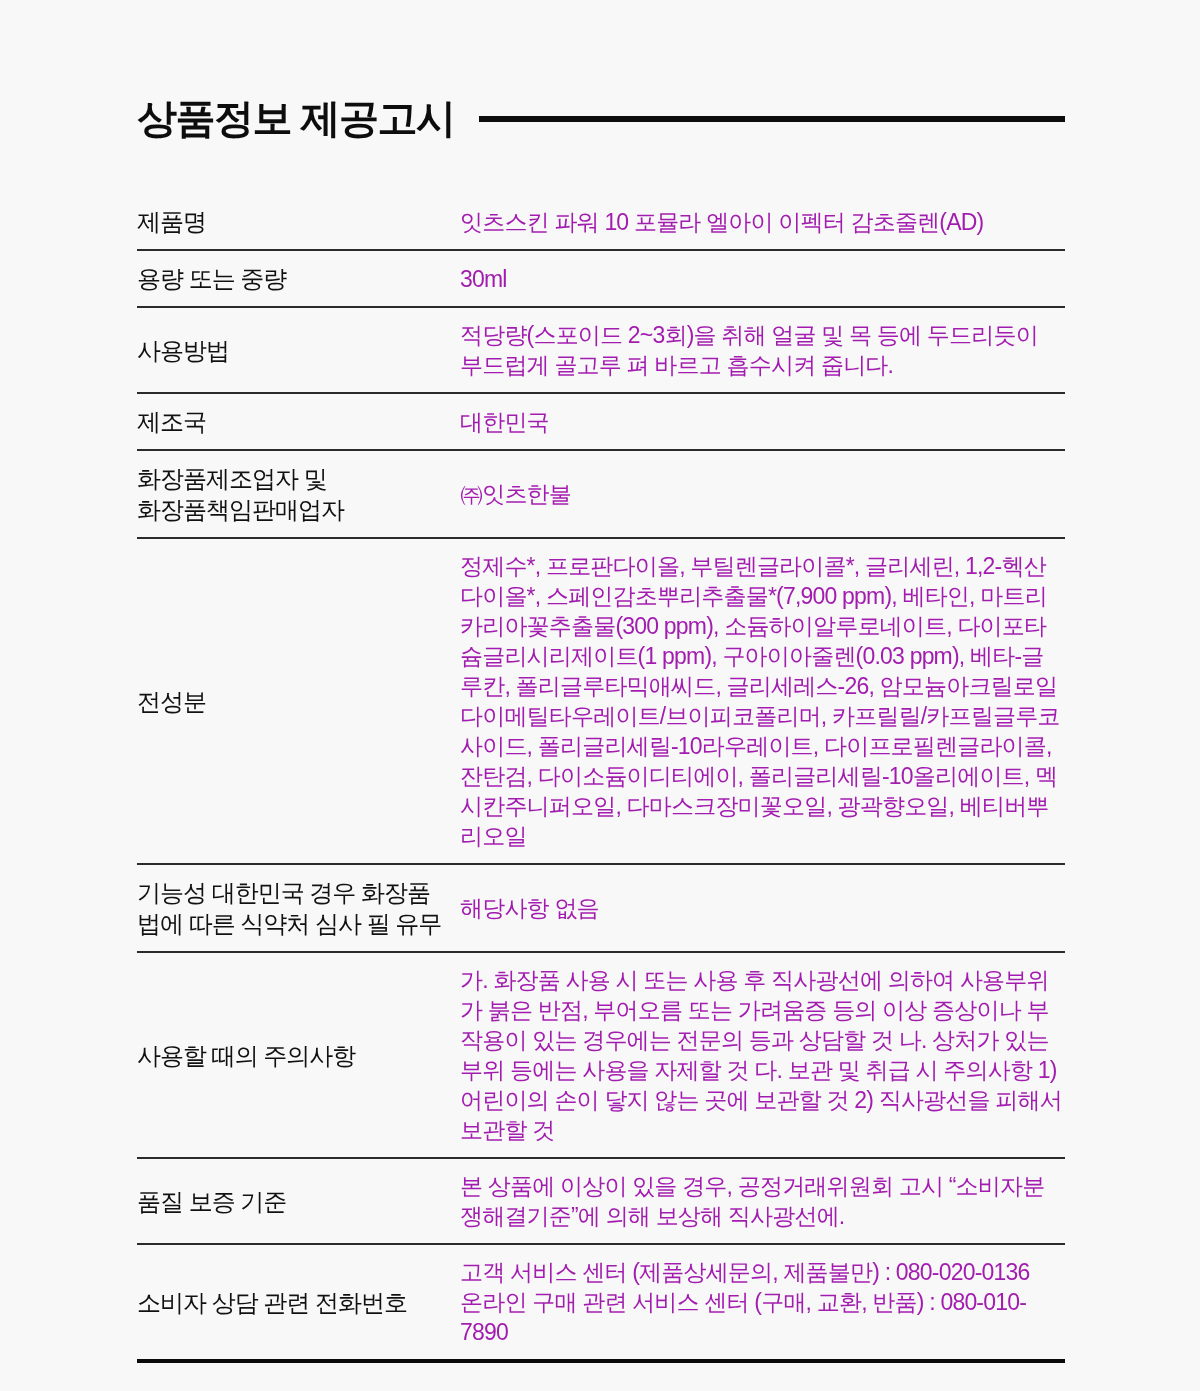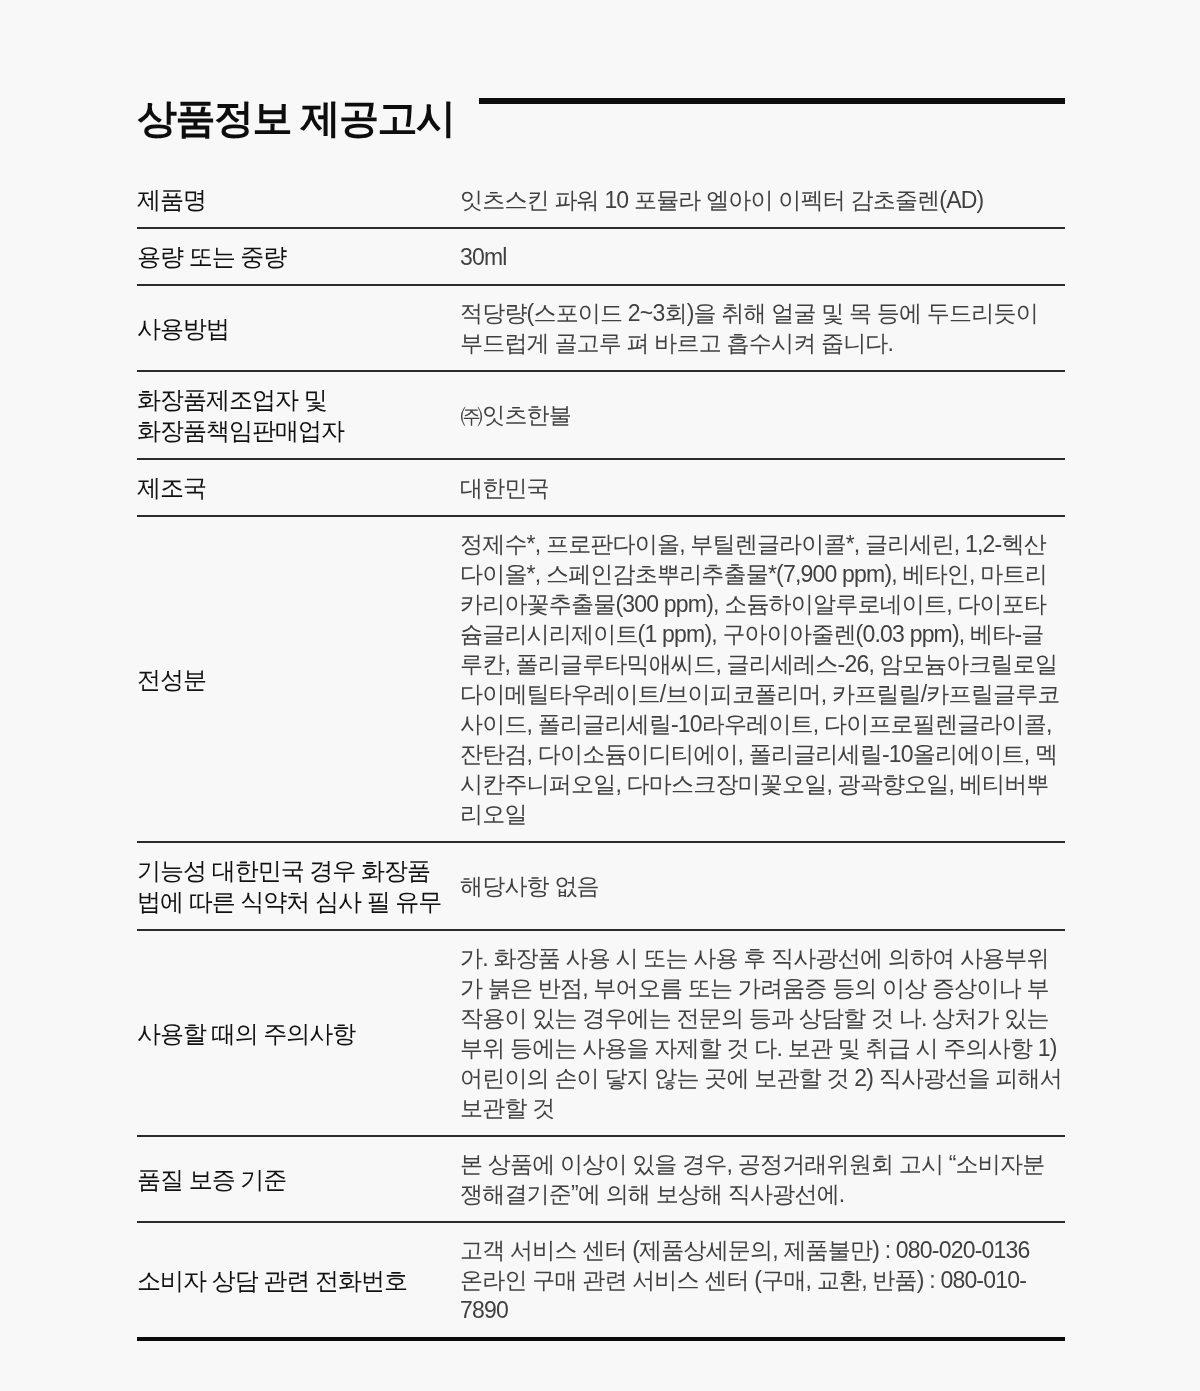--- a/index.html
+++ b/index.html
@@ -11,21 +11,22 @@
     color: #1a1a1a;
     overflow: hidden;
   }
   .page {
     width: 1200px;
     height: 1391px;
     padding: 96px 135px 0 137px;
   }
   .title-row {
     display: flex;
-    margin-bottom: 32px;
+    align-items: center;
+    margin-bottom: 54px;
   }
   .page-title {
     font-size: 40px;
     font-weight: 800;
     letter-spacing: -1.5px;
     color: #0d0d0d;
     white-space: nowrap;
     line-height: 1.1;
   }
   .title-rule {
@@ -57,21 +58,21 @@
     letter-spacing: -1px;
     color: #111111;
     white-space: pre-line;
   }
   .row-value {
     flex: 1 1 auto;
     font-size: 23px;
     font-weight: 400;
     line-height: 30px;
     letter-spacing: -0.8px;
-    color: #404040;
+    color: #a21caf;
     white-space: pre-line;
   }
 </style>
 </head>
 <body>
 
 <div class="page">
   <header class="title-row">
     <h1 class="page-title">상품정보 제공고시</h1>
     <div class="title-rule"></div>
@@ -88,28 +89,28 @@
     <div class="row-value">30ml</div>
   </div>
 
 
   <div class="row">
     <div class="row-label">사용방법</div>
     <div class="row-value">적당량(스포이드 2~3회)을 취해 얼굴 및 목 등에 두드리듯이 부드럽게 골고루 펴 바르고 흡수시켜 줍니다.</div>
   </div>
 
   <div class="row">
+    <div class="row-label">제조국</div>
+    <div class="row-value">대한민국</div>
+  </div>
+
+  <div class="row">
     <div class="row-label">화장품제조업자 및
 화장품책임판매업자</div>
     <div class="row-value">㈜잇츠한불</div>
-  </div>
-
-  <div class="row">
-    <div class="row-label">제조국</div>
-    <div class="row-value">대한민국</div>
   </div>
 
   <div class="row">
     <div class="row-label">전성분</div>
     <div class="row-value">정제수*, 프로판다이올, 부틸렌글라이콜*, 글리세린, 1,2-헥산다이올*, 스페인감초뿌리추출물*(7,900 ppm), 베타인, 마트리카리아꽃추출물(300 ppm), 소듐하이알루로네이트, 다이포타슘글리시리제이트(1 ppm), 구아이아줄렌(0.03 ppm), 베타-글루칸, 폴리글루타믹애씨드, 글리세레스-26, 암모늄아크릴로일다이메틸타우레이트/브이피코폴리머, 카프릴릴/카프릴글루코사이드, 폴리글리세릴-10라우레이트, 다이프로필렌글라이콜, 잔탄검, 다이소듐이디티에이, 폴리글리세릴-10올리에이트, 멕시칸주니퍼오일, 다마스크장미꽃오일, 광곽향오일, 베티버뿌리오일</div>
   </div>
 
   <div class="row">
     <div class="row-label">기능성 대한민국 경우 화장품
 법에 따른 식약처 심사 필 유무</div>

